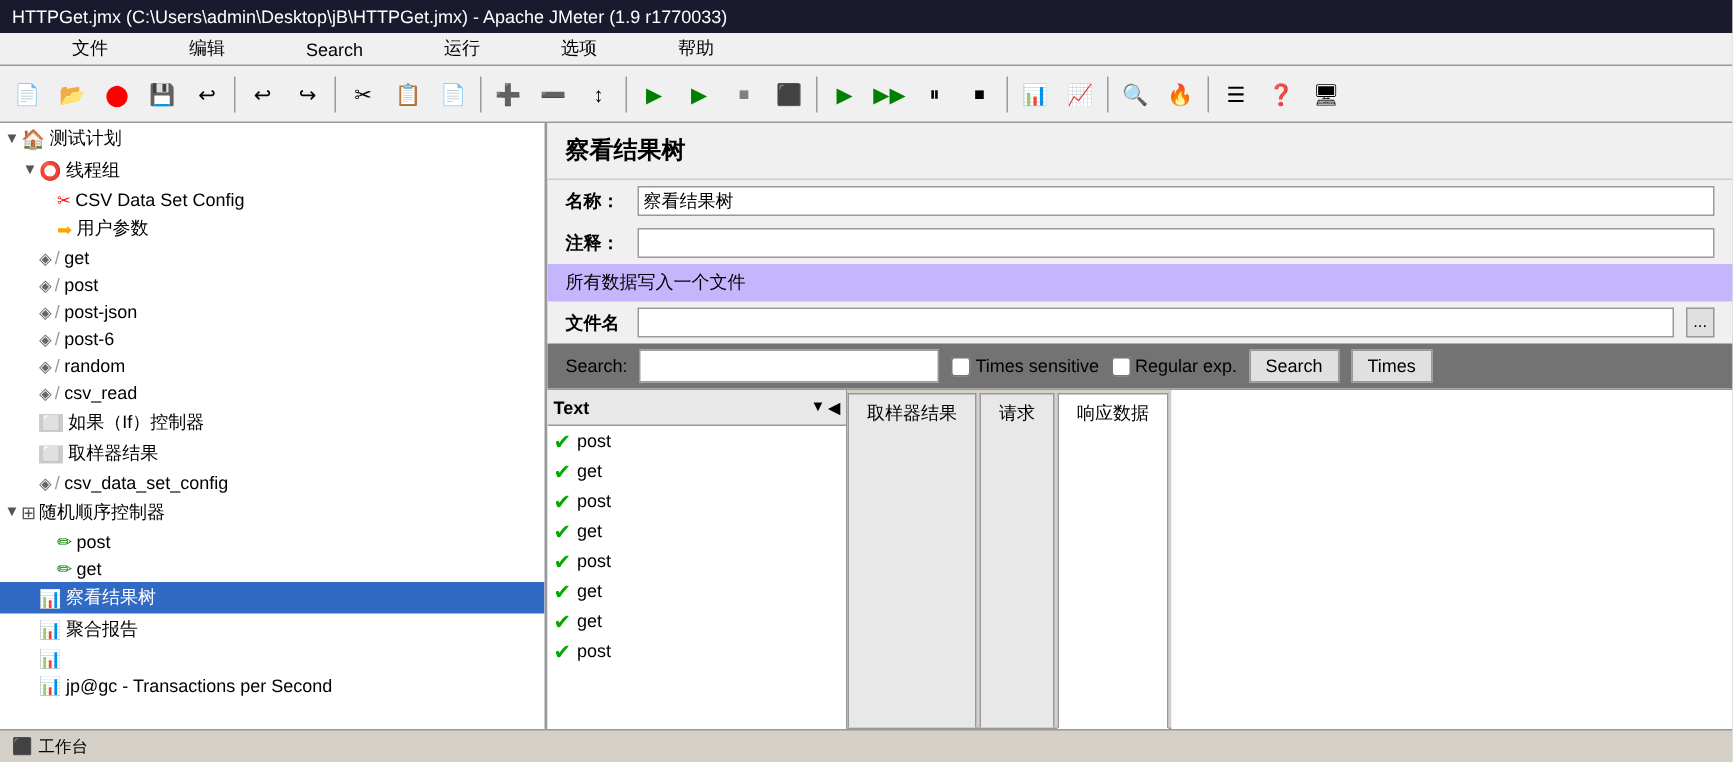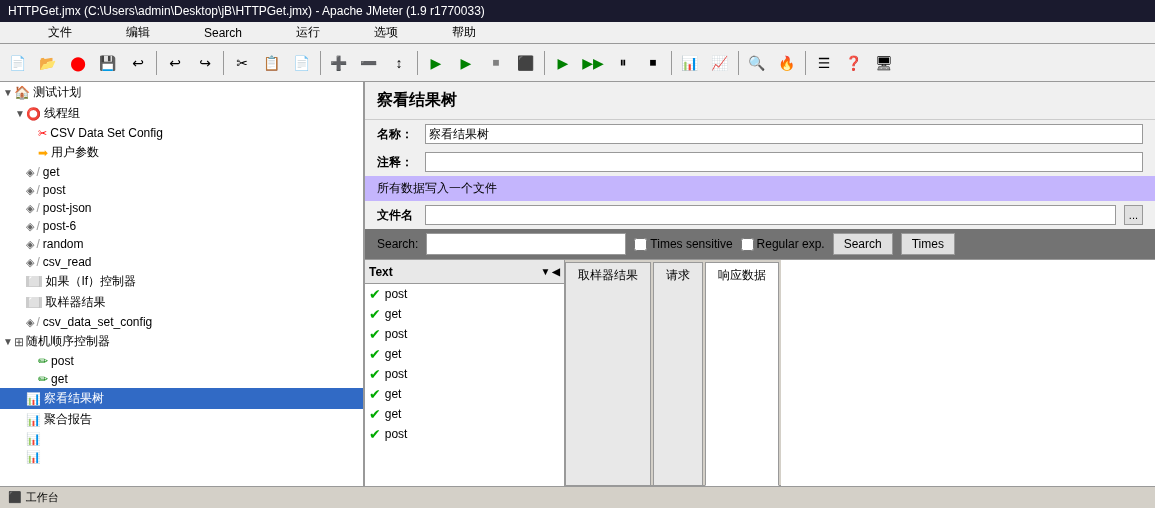--- a/index.html
+++ b/index.html
@@ -416,20 +416,21 @@
     </div>
     <div class="tree-item">
       <span class="tree-indent" style="width:12px"></span>
       <span class="expand-icon"> </span>
       <span style="margin-right:3px;">📊</span>
     </div>
     <div class="tree-item">
       <span class="tree-indent" style="width:12px"></span>
       <span class="expand-icon"> </span>
       <span style="margin-right:3px;">📊</span>
+      <span>jp@gc - Transactions per Second</span>
     </div>
   </div>
 
   <div class="right-panel">
     <div class="panel-title">察看结果树</div>
 
     <div class="form-row">
       <span class="form-label">名称：</span>
       <input class="form-input" type="text" value="察看结果树" style="">
     </div>

